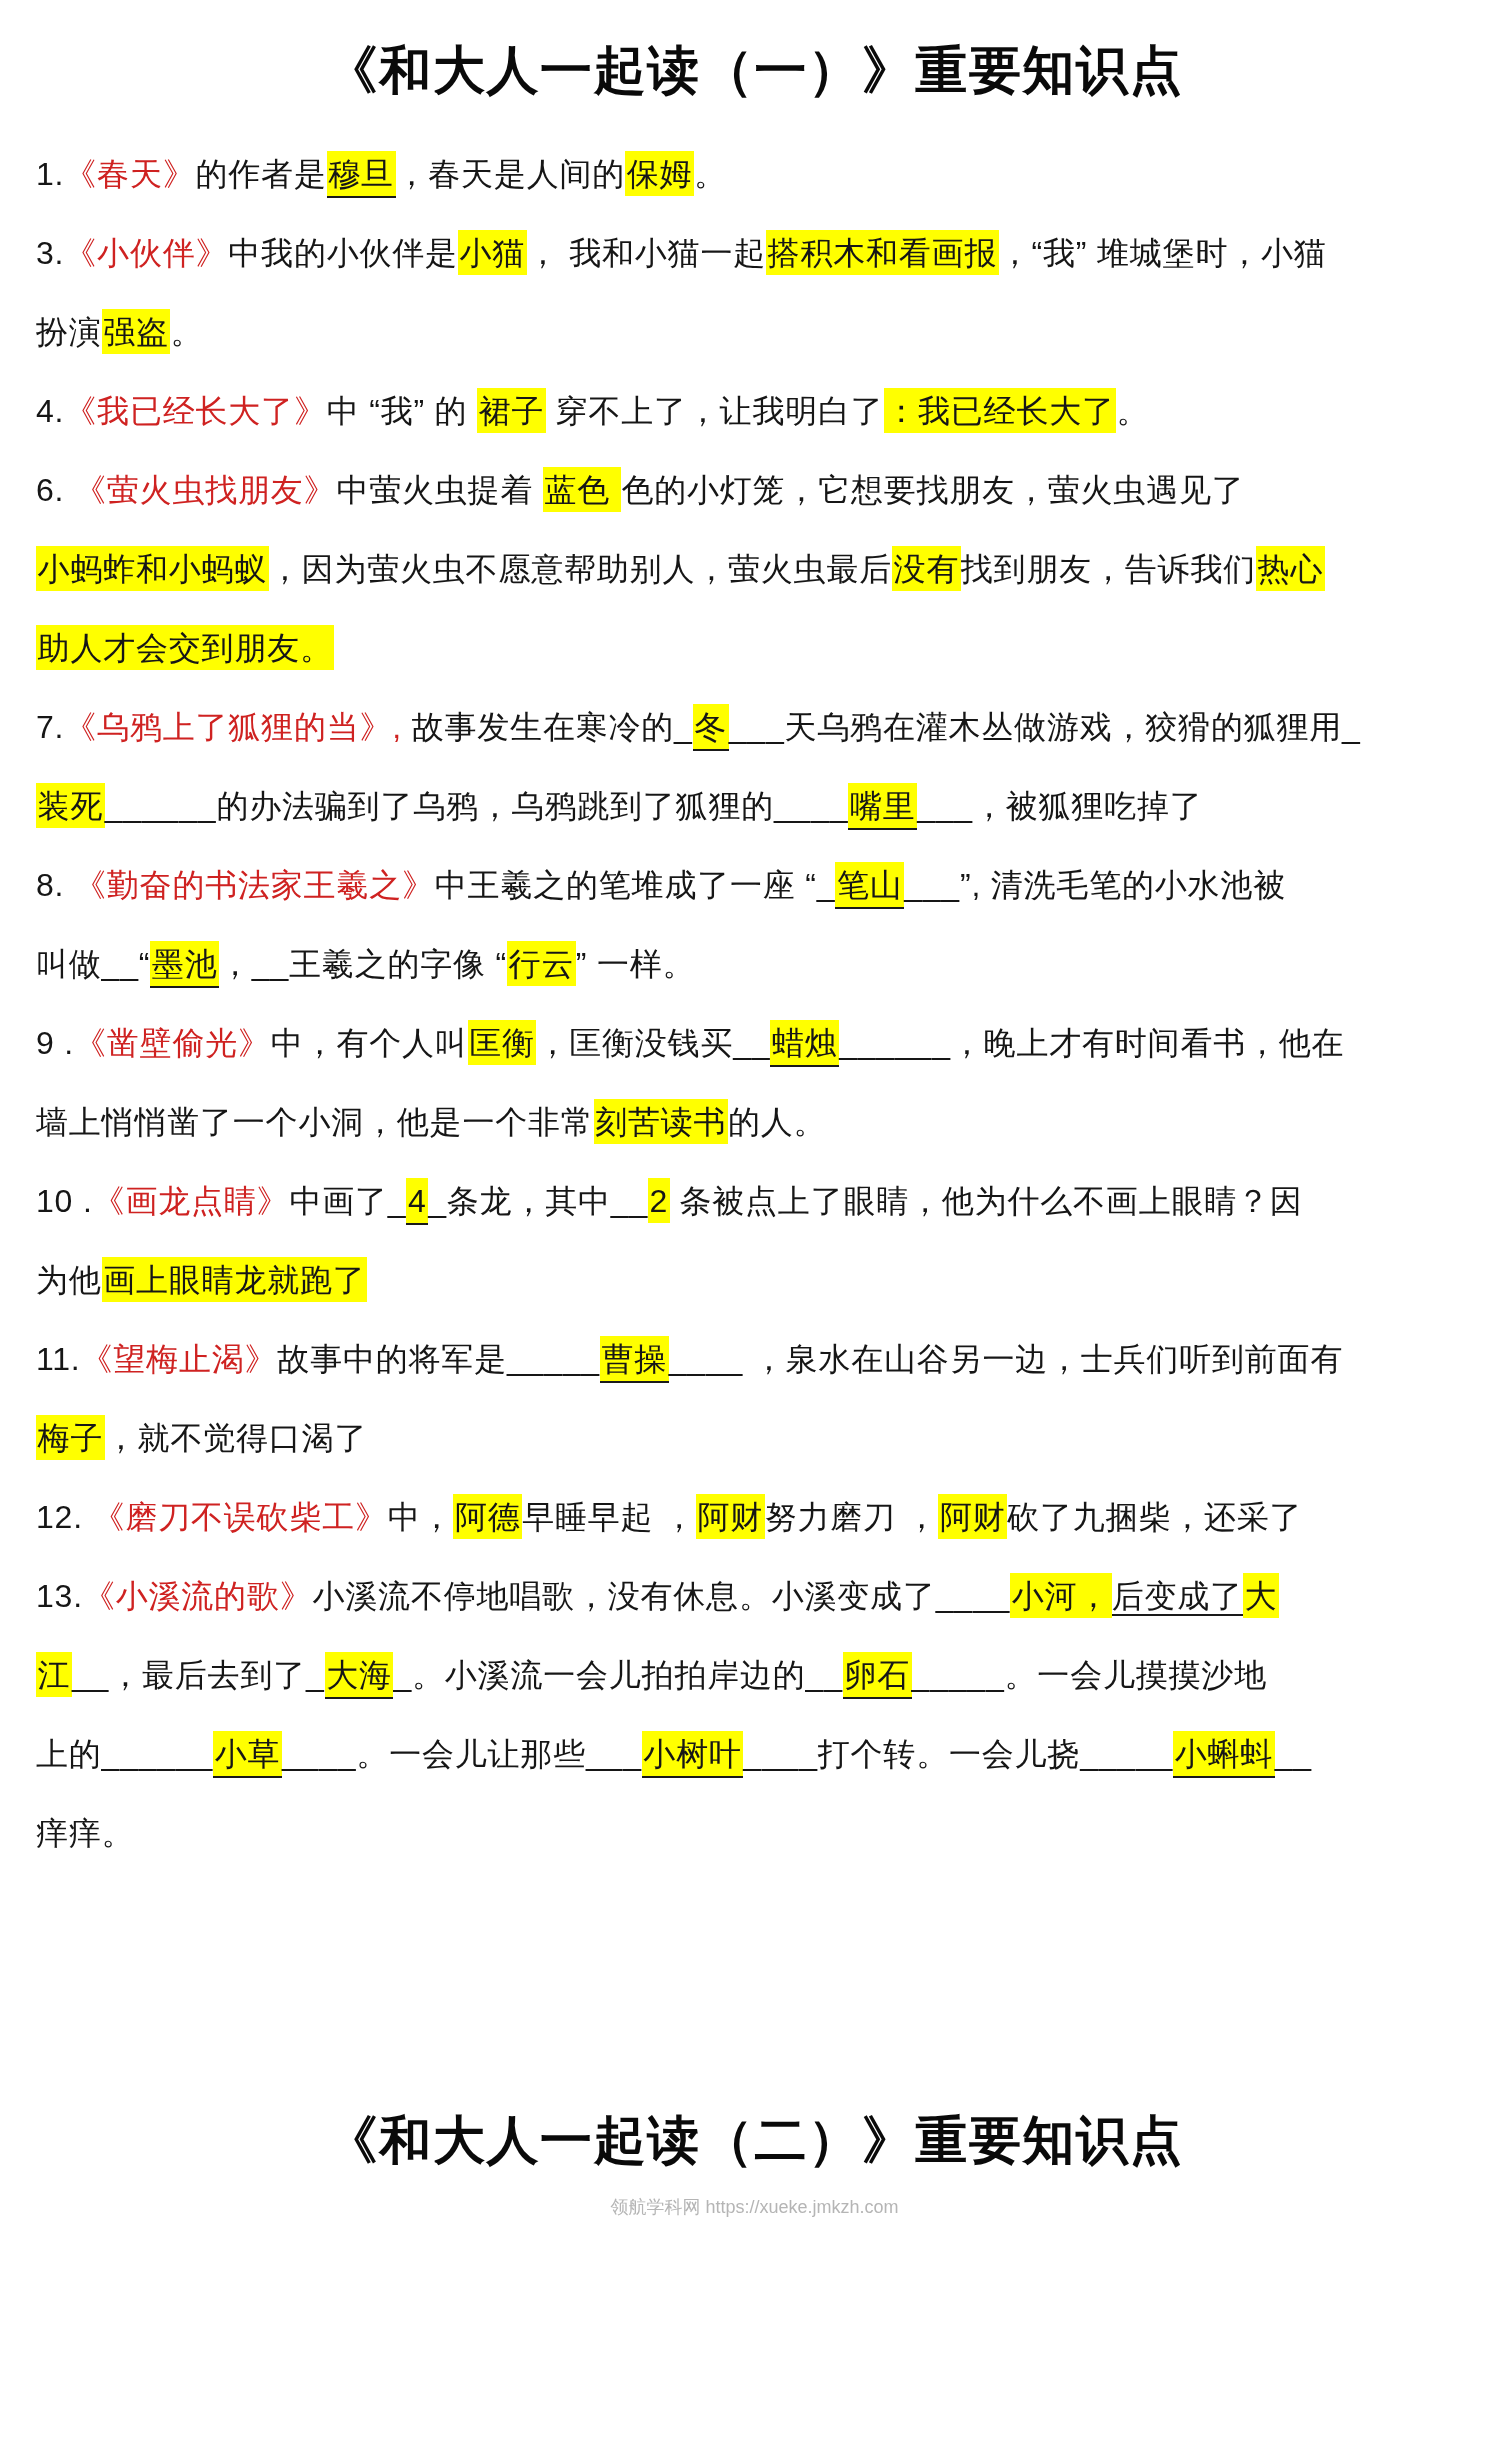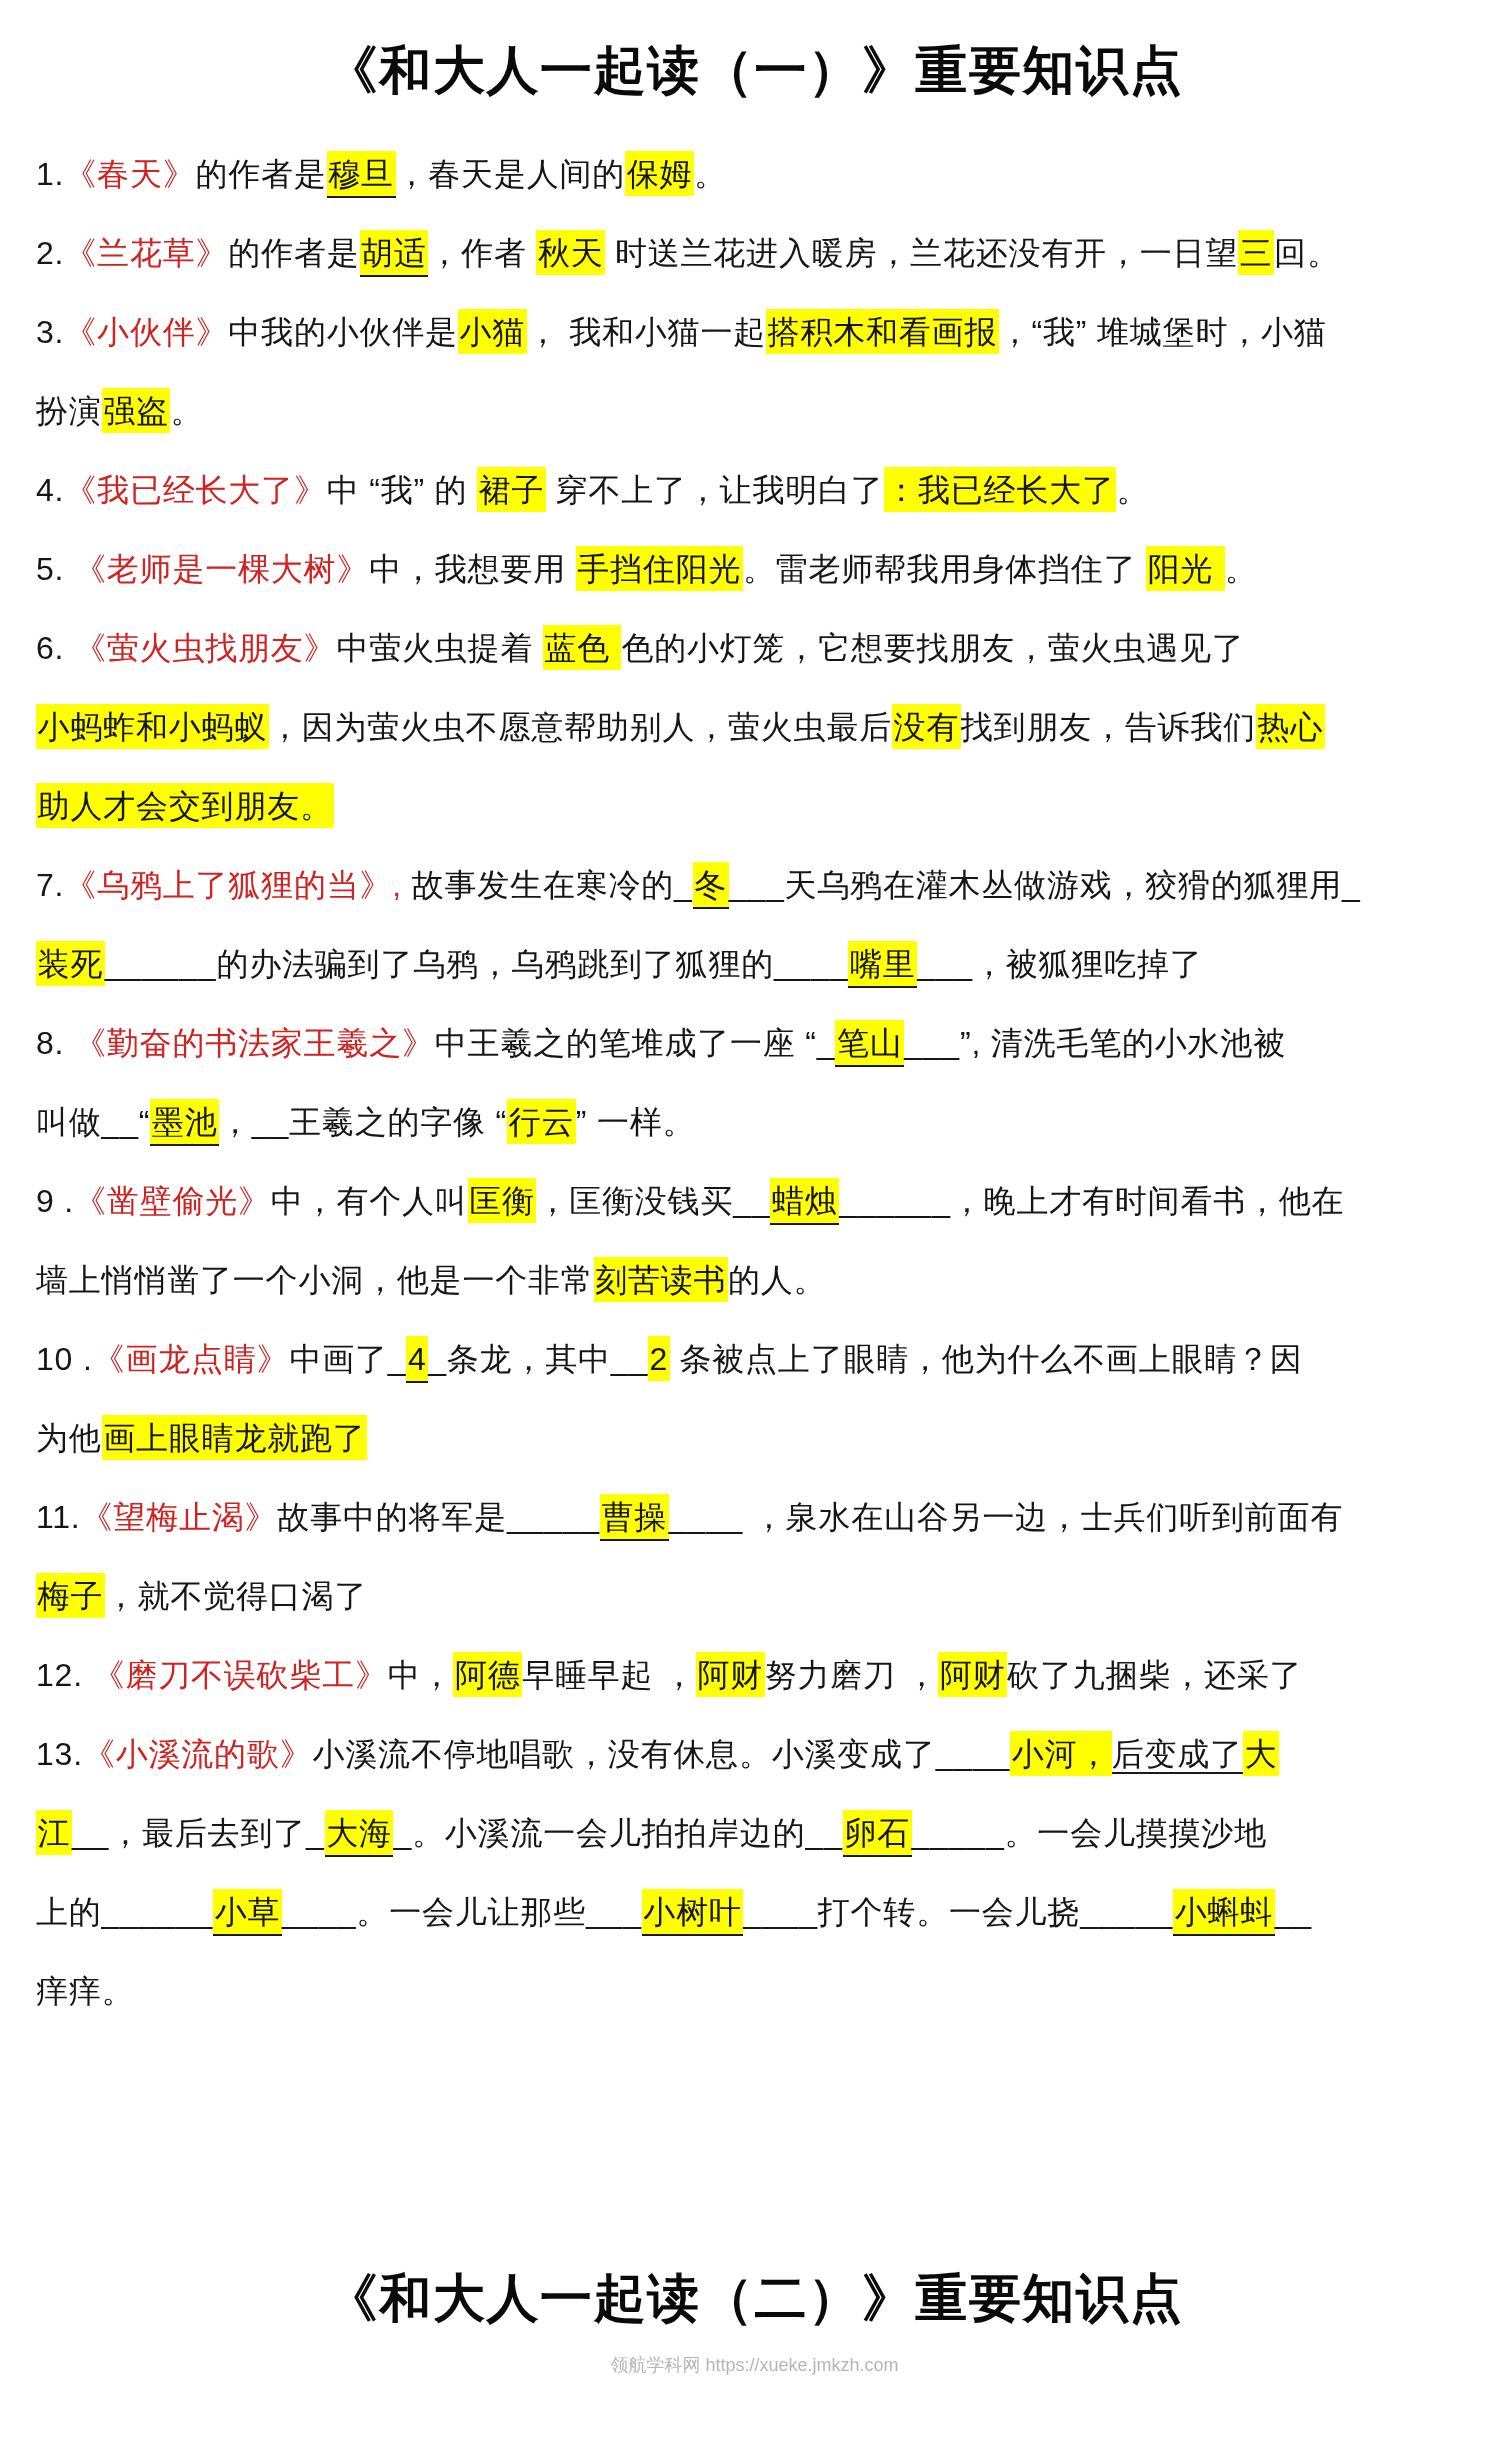--- a/index.html
+++ b/index.html
@@ -51,24 +51,22 @@
   }
 </style>
 </head>
 <body>
 
 <div class="page">
   <h1 class="doc-title">《和大人一起读（一）》重要知识点</h1>
 
   <div class="items">
       <p class="item"><span class="seg-plain">1.</span><span class="seg-title">《春天》</span><span class="seg-plain">的作者是</span><span class="seg-hlu">穆旦</span><span class="seg-plain">，春天是人间的</span><span class="seg-hl">保姆</span><span class="seg-plain">。</span></p>
-      <p class="item"><span class="seg-plain">2.</span><span class="seg-title">《兰花草》</span><span class="seg-plain">的作者是</span><span class="seg-hlu">胡适</span><span class="seg-plain">，作者 </span><span class="seg-hl">秋天</span><span class="seg-plain">  时送兰花进入暖房，兰花还没有开，一日望</span><span class="seg-hl">三</span><span class="seg-plain">回。</span></p>
       <p class="item"><span class="seg-plain">3.</span><span class="seg-title">《小伙伴》</span><span class="seg-plain">中我的小伙伴是</span><span class="seg-hl">小猫</span><span class="seg-plain">， 我和小猫一起</span><span class="seg-hl">搭积木和看画报</span><span class="seg-plain">，“我” 堆城堡时，小猫</span><br><span class="seg-plain">扮演</span><span class="seg-hl">强盗</span><span class="seg-plain">。</span></p>
       <p class="item"><span class="seg-plain">4.</span><span class="seg-title">《我已经长大了》</span><span class="seg-plain">中 “我” 的 </span><span class="seg-hl">裙子</span><span class="seg-plain">  穿不上了，让我明白了</span><span class="seg-hl">：我已经长大了</span><span class="seg-plain">。</span></p>
-      <p class="item"><span class="seg-plain">5. </span><span class="seg-title">《老师是一棵大树》</span><span class="seg-plain">中，我想要用 </span><span class="seg-hl">手挡住阳光</span><span class="seg-plain">。雷老师帮我用身体挡住了 </span><span class="seg-hl">  阳光  </span><span class="seg-plain"> 。</span></p>
       <p class="item"><span class="seg-plain">6. </span><span class="seg-title">《萤火虫找朋友》</span><span class="seg-plain">中萤火虫提着 </span><span class="seg-hl"> 蓝色   </span><span class="seg-plain"> 色的小灯笼，它想要找朋友，萤火虫遇见了</span><br><span class="seg-hl">小蚂蚱和小蚂蚁</span><span class="seg-plain">，因为萤火虫不愿意帮助别人，萤火虫最后</span><span class="seg-hl">没有</span><span class="seg-plain">找到朋友，告诉我们</span><span class="seg-hl">热心</span><br><span class="seg-hl">助人才会交到朋友。</span></p>
       <p class="item"><span class="seg-plain">7.</span><span class="seg-title">《乌鸦上了狐狸的当》,</span><span class="seg-plain"> 故事发生在寒冷的_</span><span class="seg-hlu">冬</span><span class="seg-plain">___天乌鸦在灌木丛做游戏，狡猾的狐狸用_</span><br><span class="seg-hl">装死</span><span class="seg-plain">______的办法骗到了乌鸦，乌鸦跳到了狐狸的____</span><span class="seg-hlu">嘴里</span><span class="seg-plain">___，被狐狸吃掉了</span></p>
       <p class="item"><span class="seg-plain">8. </span><span class="seg-title">《勤奋的书法家王羲之》</span><span class="seg-plain">中王羲之的笔堆成了一座 “_</span><span class="seg-hlu">笔山</span><span class="seg-plain">___”, 清洗毛笔的小水池被</span><br><span class="seg-plain">叫做__“</span><span class="seg-hlu">墨池</span><span class="seg-plain">，__王羲之的字像 “</span><span class="seg-hl">行云</span><span class="seg-plain">” 一样。</span></p>
       <p class="item"><span class="seg-plain">9 .</span><span class="seg-title">《凿壁偷光》</span><span class="seg-plain">中，有个人叫</span><span class="seg-hl">匡衡</span><span class="seg-plain">，匡衡没钱买__</span><span class="seg-hlu">蜡烛</span><span class="seg-plain">______，晚上才有时间看书，他在</span><br><span class="seg-plain">墙上悄悄凿了一个小洞，他是一个非常</span><span class="seg-hl">刻苦读书</span><span class="seg-plain">的人。</span></p>
       <p class="item"><span class="seg-plain">10 .</span><span class="seg-title">《画龙点睛》</span><span class="seg-plain">中画了_</span><span class="seg-hlu">4</span><span class="seg-plain">_条龙，其中__</span><span class="seg-hl">2</span><span class="seg-plain"> 条被点上了眼睛，他为什么不画上眼睛？因</span><br><span class="seg-plain">为他</span><span class="seg-hl">画上眼睛龙就跑了</span></p>
       <p class="item"><span class="seg-plain">11.</span><span class="seg-title">《望梅止渴》</span><span class="seg-plain">故事中的将军是_____</span><span class="seg-hlu">曹操</span><span class="seg-plain">____ ，泉水在山谷另一边，士兵们听到前面有</span><br><span class="seg-hl">梅子</span><span class="seg-plain">，就不觉得口渴了</span></p>
       <p class="item"><span class="seg-plain">12. </span><span class="seg-title">《磨刀不误砍柴工》</span><span class="seg-plain">中，</span><span class="seg-hl">阿德</span><span class="seg-plain">早睡早起 ，</span><span class="seg-hl">阿财</span><span class="seg-plain">努力磨刀 ，</span><span class="seg-hl">阿财</span><span class="seg-plain">砍了九捆柴，还采了</span><br></p>
       <p class="item"><span class="seg-plain">13.</span><span class="seg-title">《小溪流的歌》</span><span class="seg-plain">小溪流不停地唱歌，没有休息。小溪变成了____</span><span class="seg-hl">小河，</span><span class="seg-ul">后变成了</span><span class="seg-hl">大</span><br><span class="seg-hl">江</span><span class="seg-plain">__，最后去到了_</span><span class="seg-hlu">大海</span><span class="seg-plain">_。小溪流一会儿拍拍岸边的__</span><span class="seg-hlu">卵石</span><span class="seg-plain">_____。一会儿摸摸沙地</span><br><span class="seg-plain">上的______</span><span class="seg-hlu">小草</span><span class="seg-plain">____。一会儿让那些___</span><span class="seg-hlu">小树叶</span><span class="seg-plain">____打个转。一会儿挠_____</span><span class="seg-hlu">小蝌蚪</span><span class="seg-plain">__</span><br><span class="seg-plain">痒痒。</span></p>
     </div>
 

